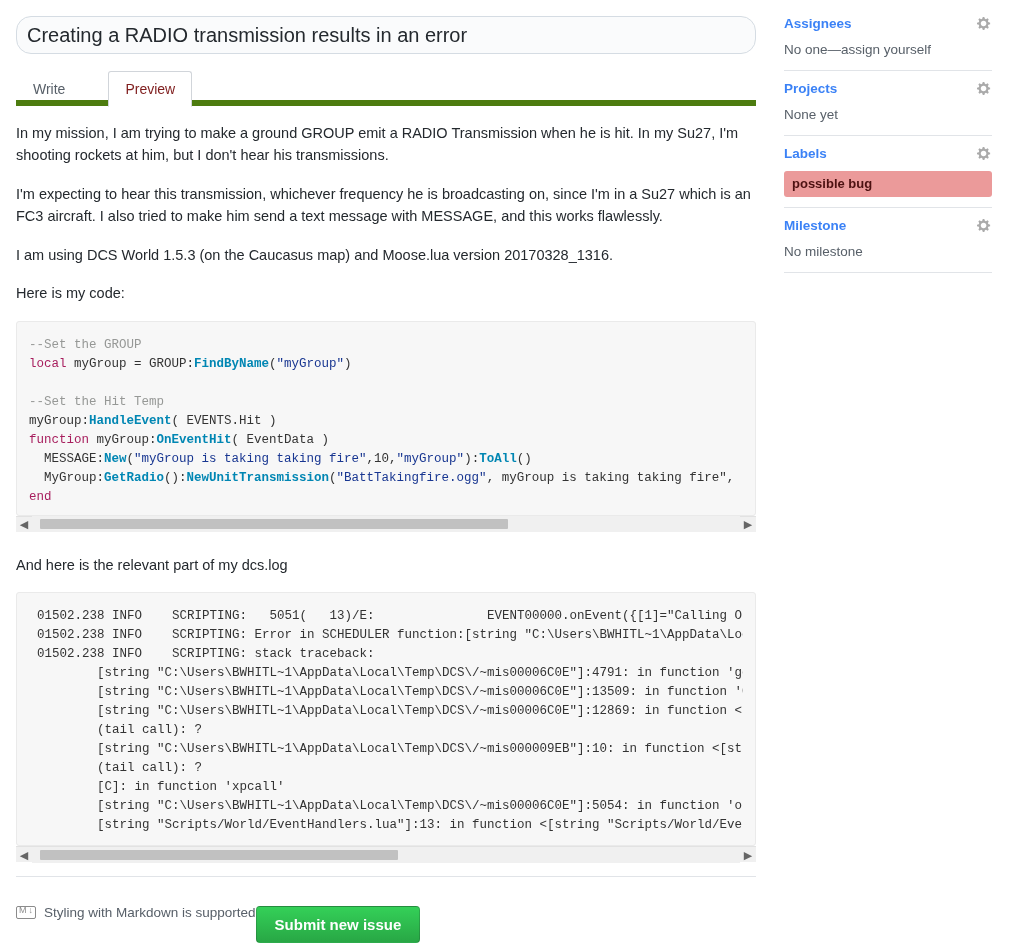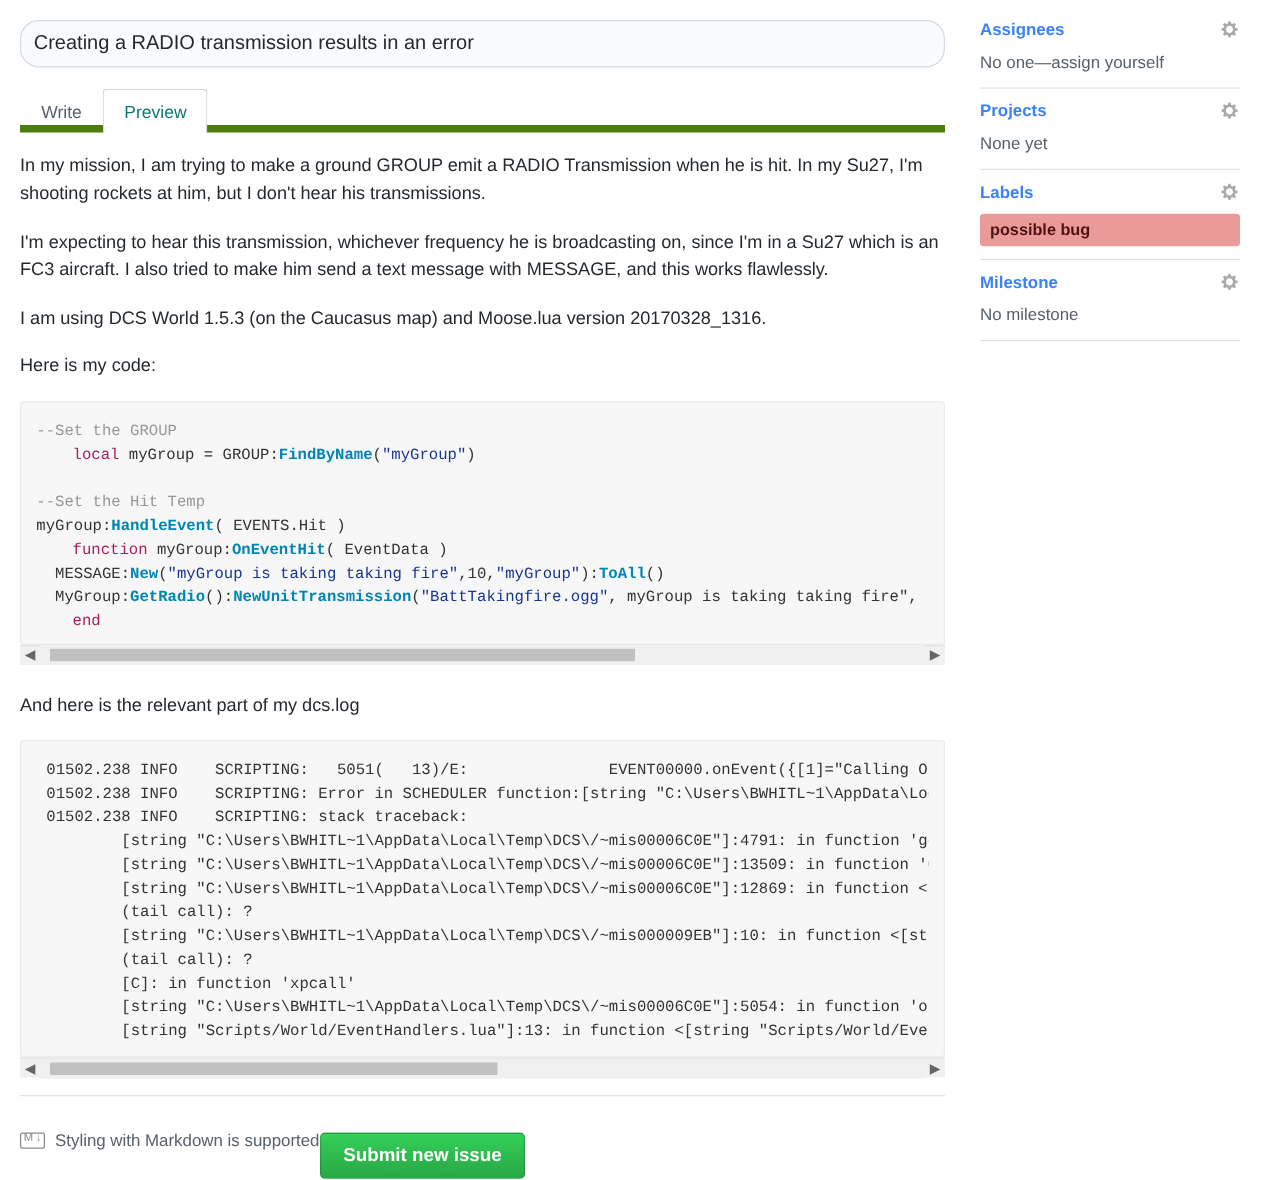--- a/index.html
+++ b/index.html
@@ -27,21 +27,21 @@
     height: 944px;
   }
 
   .title-input {
     width: 740px;
     height: 38px;
     border: 1px solid #d5dce3;
     border-radius: 15px;
     background: #fafbfc;
     padding: 6px 10px;
-    font-size: 16px;
+    font-size: 20px;
     color: #24292e;
     outline: none;
     display: block;
   }
 
   .tabs {
     margin-top: 16px;
     display: flex;
     align-items: flex-start;
     border-bottom: 6px solid #4d7c0f;
@@ -58,21 +58,22 @@
     line-height: 18px;
     position: relative;
     top: 1px;
     background: transparent;
   }
   .tab.active {
     background: #ffffff;
     border: 1px solid #d1d5da;
     border-bottom: 1px solid #ffffff;
     border-radius: 3px 3px 0 0;
-    color: #0f766e;
+    color: #7f1d1d;
+    margin-left: 26px;
   }
 
   .body-area {
     width: 740px;
     padding: 16px 0 0 0;
   }
   .body-area p {
     margin: 0 0 16px 0;
     line-height: 1.55;
     font-size: 14.5px;
@@ -121,21 +122,21 @@
   .scroll-thumb {
     position: absolute;
     top: 3px; left: 8px;
     height: 10px;
     background: #c1c1c1;
     border-radius: 1px;
   }
 
   .code-wrap { width: 740px; }
 
-  .kw { color: #a71d5d; margin-left: 29px; }
+  .kw { color: #a71d5d; }
   .fn { color: #0086b3; font-weight: bold; }
   .str { color: #183691; }
   .cmt { color: #969896; }
 
   .log-pre {
     font-family: "Liberation Mono", monospace;
     font-size: 12.2px;
     line-height: 19px;
     color: #333333;
     margin: 0;

